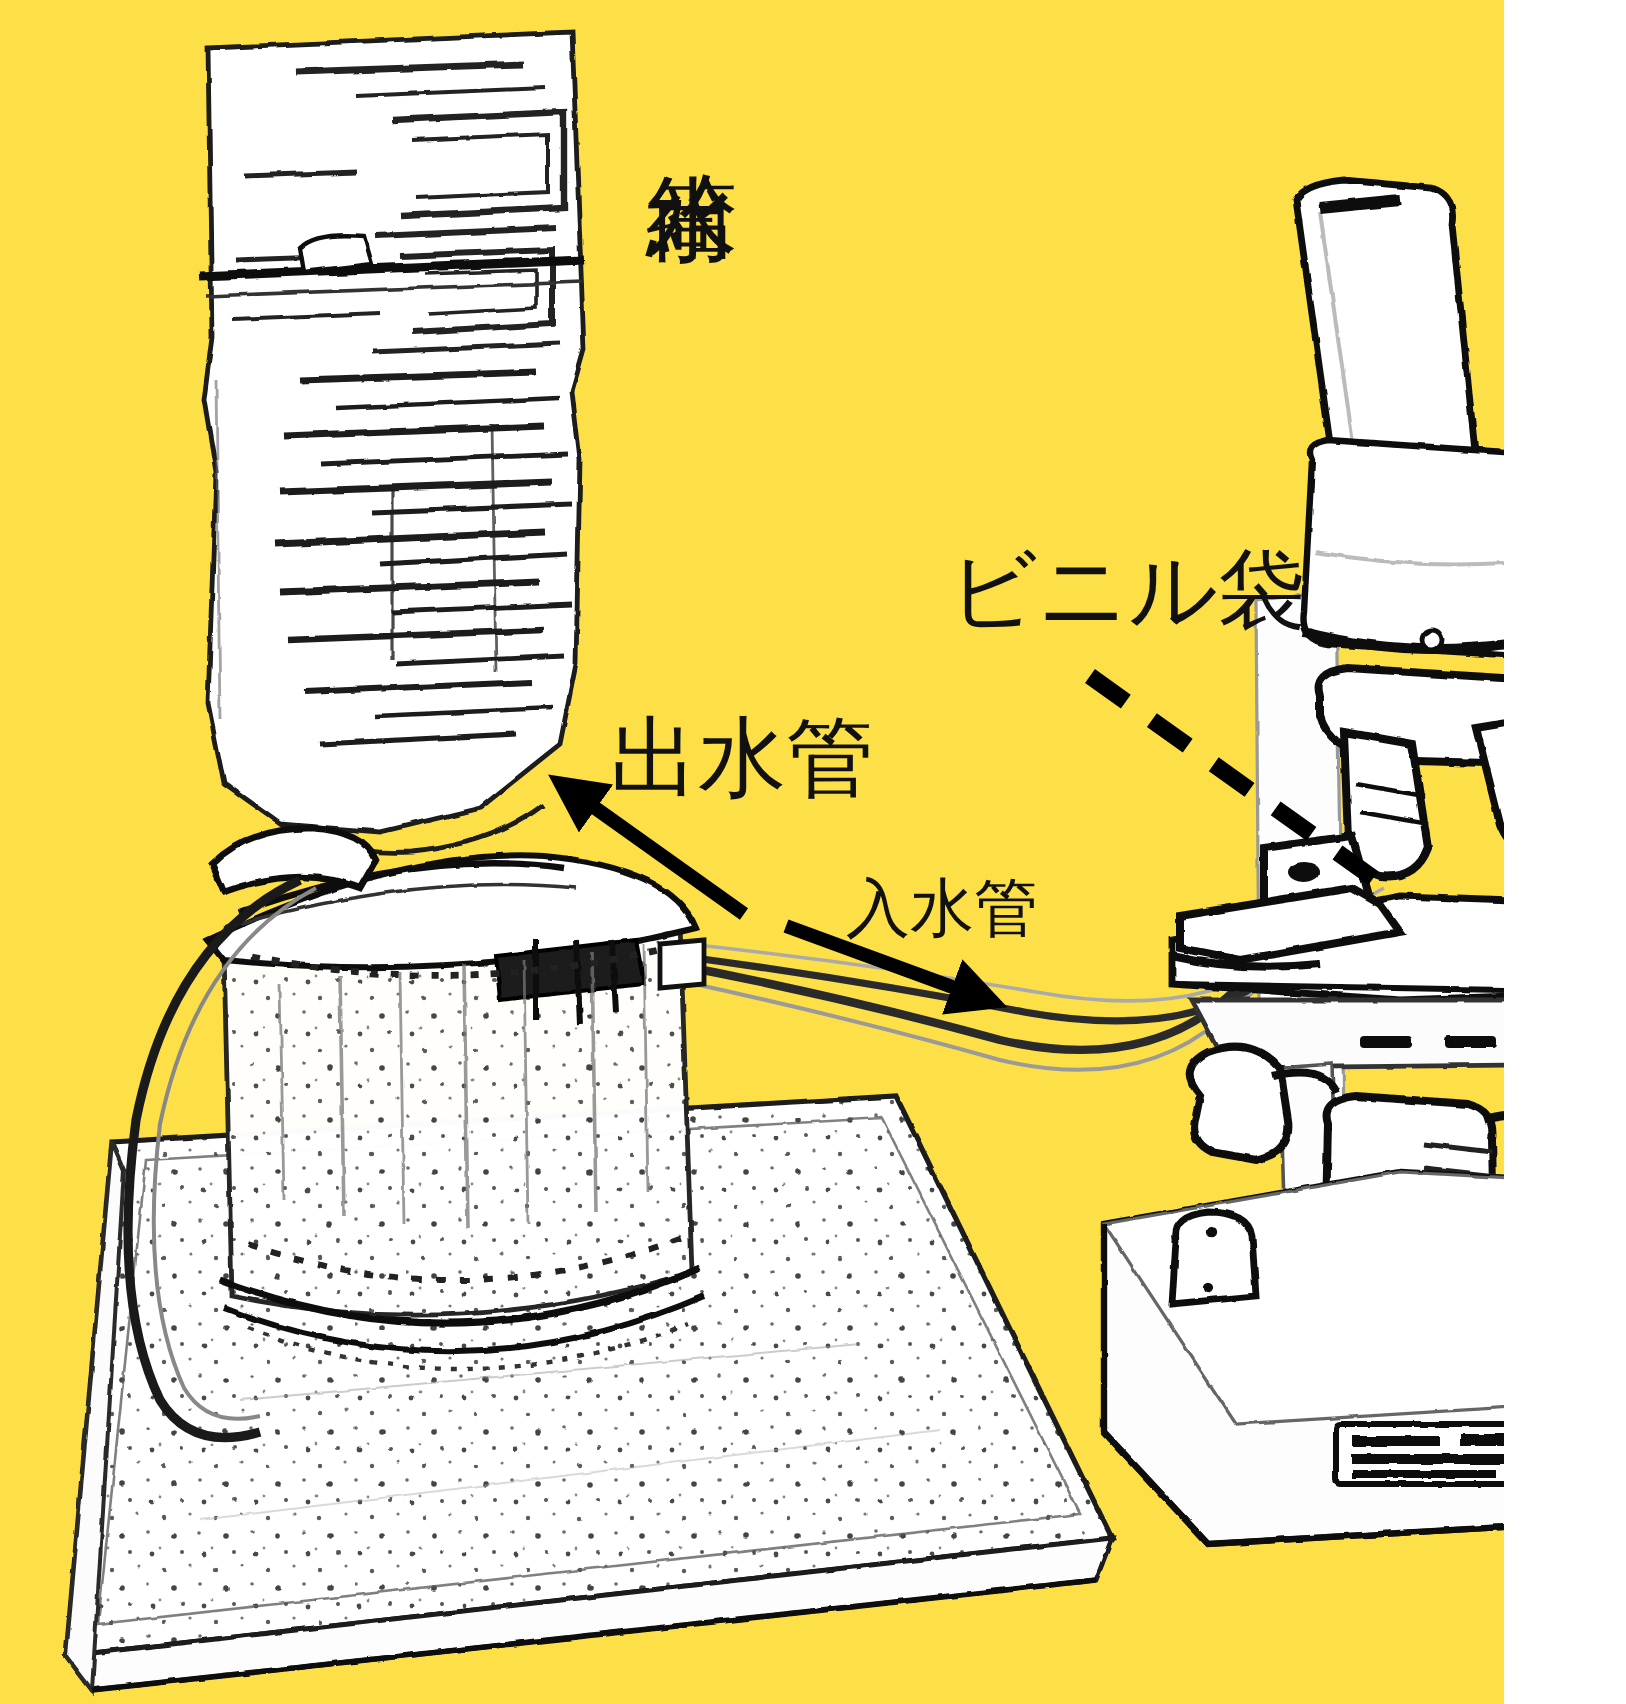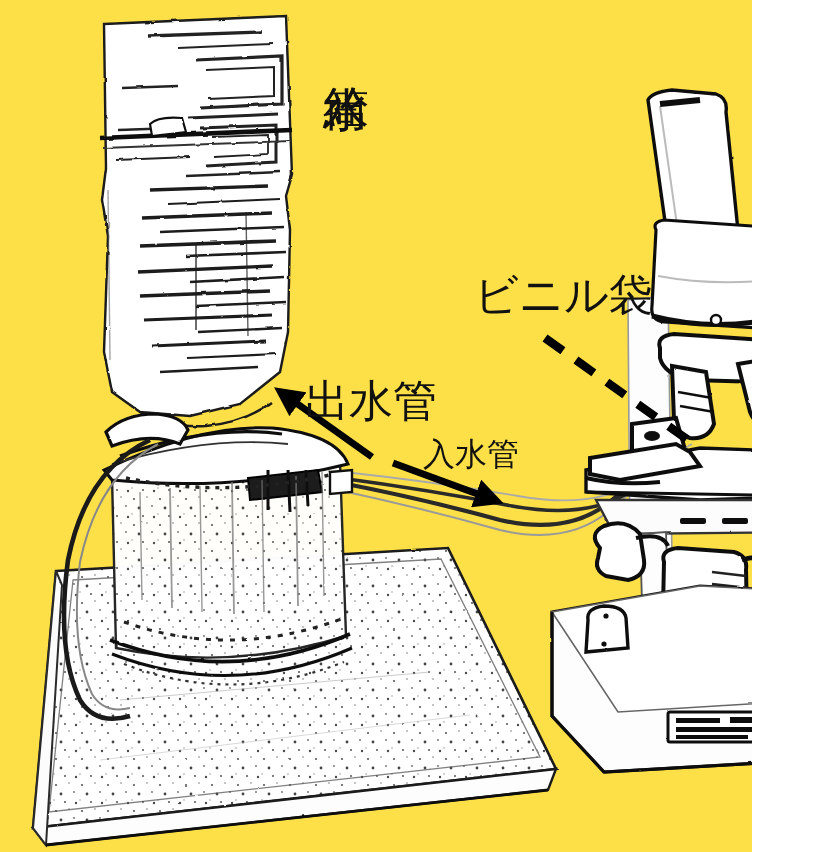--- a/index.html
+++ b/index.html
@@ -32,21 +32,21 @@
     white-space: pre;
     letter-spacing: 0px;
   }
   .label.vertical {
     writing-mode: vertical-rl;
     text-orientation: upright;
     line-height: 1.02;
   }
   #lbl-kyusuito { left: 322px; top: 50px; font-size: 46px; }
   #lbl-vinyl    { left: 474px; top: 274px; font-size: 44px; }
-  #lbl-shussui  { left: 305px; top: 380px; font-size: 44px; }
+  #lbl-shussui  { left: 305px; top: 358px; font-size: 44px; }
   #lbl-nyuusui  { left: 423px; top: 438px; font-size: 32px; }
 </style>
 </head>
 <body>
 
 <div id="stage">
 
   <svg id="art" viewBox="0 0 813 852" xmlns="http://www.w3.org/2000/svg">
     <defs>
       <filter id="rough" x="-20%" y="-20%" width="140%" height="140%">

